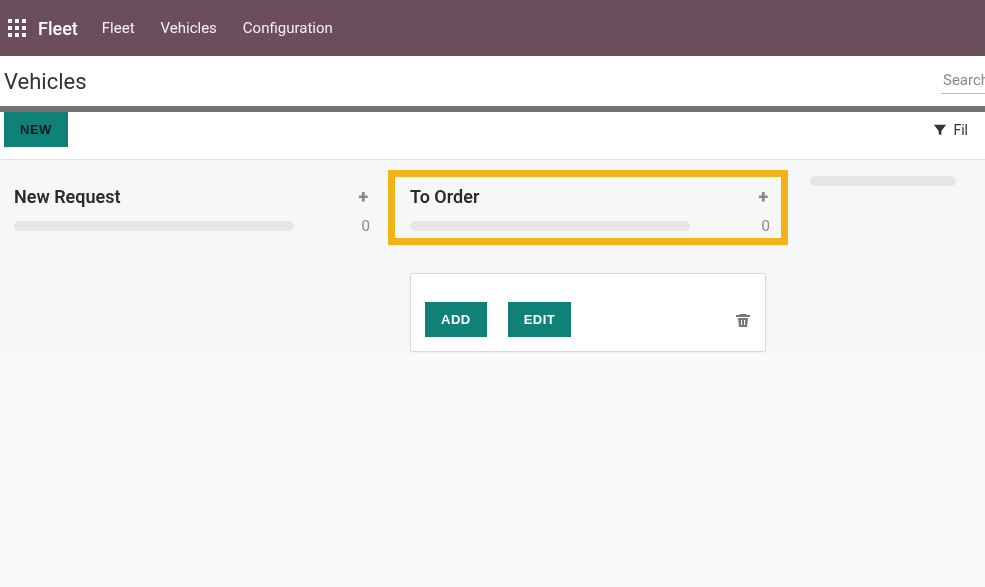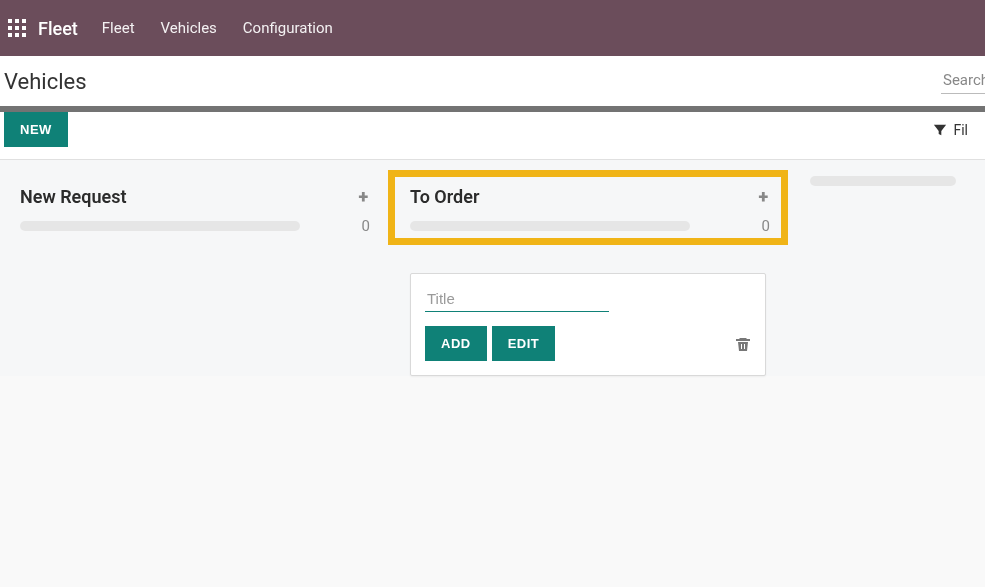--- a/index.html
+++ b/index.html
@@ -59,21 +59,21 @@
     .toolbar-row {
       background: #fff;
       display: flex;
       align-items: center;
       justify-content: space-between;
       padding: 0 0 12px 4px;
       border-bottom: 1px solid #e0e0e0;
     }
     .btn-primary {
       background: #0f8177;
-      color: #ffffff;
+      color: #0f172a;
       font-weight: 700;
       font-size: 13px;
       letter-spacing: 0.5px;
       border: none;
       padding: 10px 16px;
       cursor: pointer;
     }
     .filter-control {
       display: flex;
       align-items: center;
@@ -85,21 +85,21 @@
       display: flex;
       gap: 0;
       padding: 16px 0 0 0;
       background: #f6f7f8;
     }
     .column {
       flex: 0 0 auto;
       width: 400px;
       padding: 0 16px 0 0;
     }
-    .column:first-child{width: 396px; padding-left:6px;}
+    .column:first-child{width: 396px; padding-left:0;}
     .column:last-child{padding-right:0; width: 188px;}
     .col-header {
       display: flex;
       align-items: center;
       justify-content: space-between;
       padding: 10px 10px 10px 14px;
     }
     .col-title {
       font-size: 18px;
       font-weight: 600;
@@ -167,21 +167,21 @@
     }
     .btn-add, .btn-edit {
       background: #0f8177;
       color: #fff;
       border: none;
       font-weight: 700;
       font-size: 13px;
       letter-spacing: 0.5px;
       padding: 10px 16px;
       cursor: pointer;
-      margin-right: 5px;
+      margin-right: 21px;
     }
     .trash {
       margin-left: auto;
       color: #888;
       cursor: pointer;
       display: inline-flex;
     }
   </style>
 </head>
 <body>
@@ -241,21 +241,20 @@
     <div class="col-header">
       <span class="col-title">To Order</span>
       <span class="col-plus">+</span>
     </div>
     <div class="col-sub">
       <div class="progress-bar"></div>
       <span class="col-count">0</span>
     </div>
 
     <div class="card">
-      <input class="title-input" type="text" placeholder="Title" style="">
       <div class="card-actions">
         <button class="btn-add">ADD</button>
         <button class="btn-edit">EDIT</button>
         <span class="trash">
           <svg width="16" height="16" viewBox="0 0 16 16">
               <path d="M5 2h6l1 1h3v2H1V3h3l1-1zm-2 4h10l-1 9H4L3 6zm3 2v5h1V8H6zm3 0v5h1V8H9z" fill="#777"></path>
             </svg>
         </span>
       </div>
     </div>

